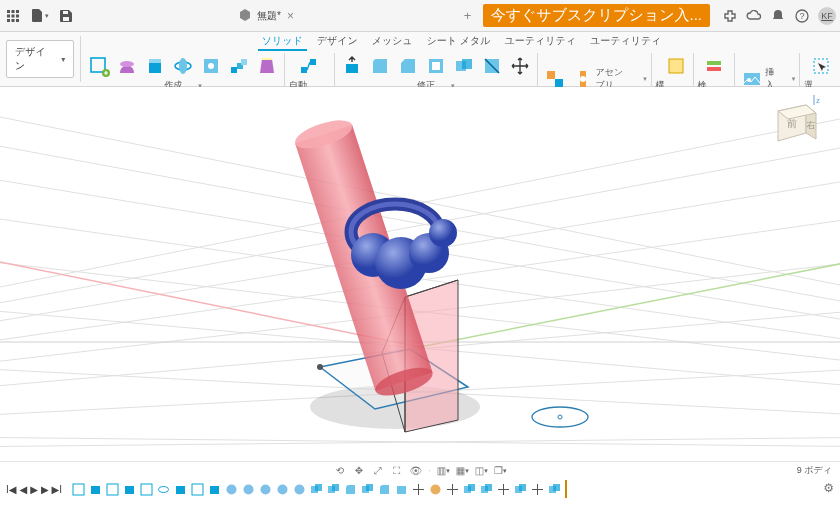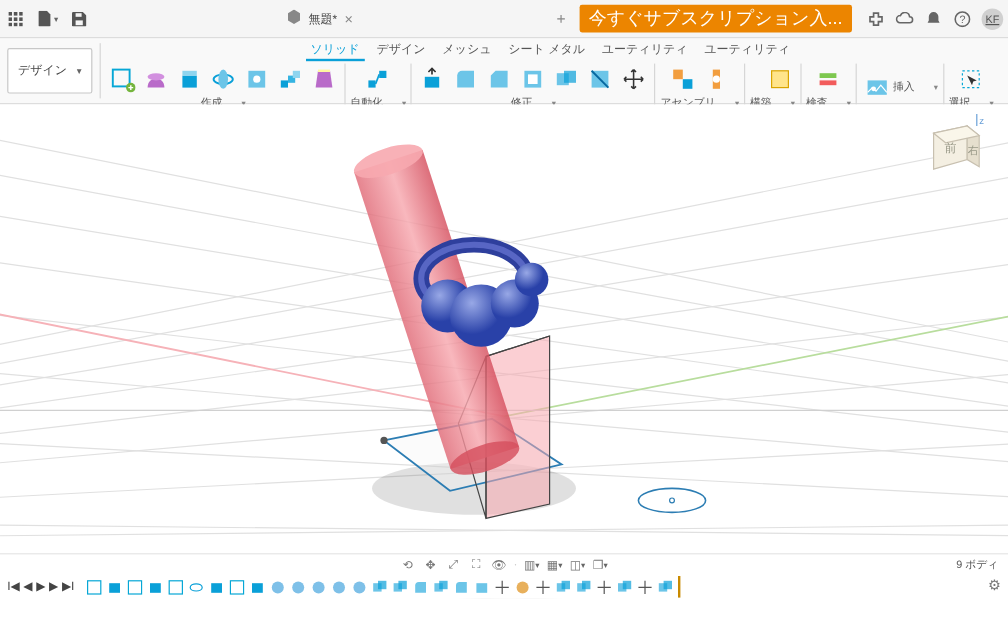--- a/index.html
+++ b/index.html
@@ -259,21 +259,21 @@
                 <path d="M11 3v16M3 11h16M11 3l-2 2M11 3l2 2M11 19l-2-2M11 19l2-2M3 11l2-2M3 11l2 2M19 11l-2-2M19 11l-2 2" stroke="#333" stroke-width="1.3" fill="none"></path>
               </svg>
             </span>
         </div>
         <div class="group-label">
             <span>修正</span>
             <span class="chev">▾</span>
           </div>
       </div>
       <div class="ribbon-sep" style="margin:0 4px"></div>
-      <div style="display:flex;flex-direction:column;align-items:center;">
+      <div style="display:flex;align-items:center;">
         <div class="group-icons">
           <span class="ri">
               <svg width="22" height="22">
                 <rect x="3" y="3" width="8" height="8" fill="#f29e3f"></rect>
                 <rect x="11" y="11" width="8" height="8" fill="#0aa0d8"></rect>
               </svg>
             </span>
           <span class="ri">
               <svg width="22" height="22">
                 <rect x="8" y="3" width="6" height="16" fill="#f29e3f"></rect>

